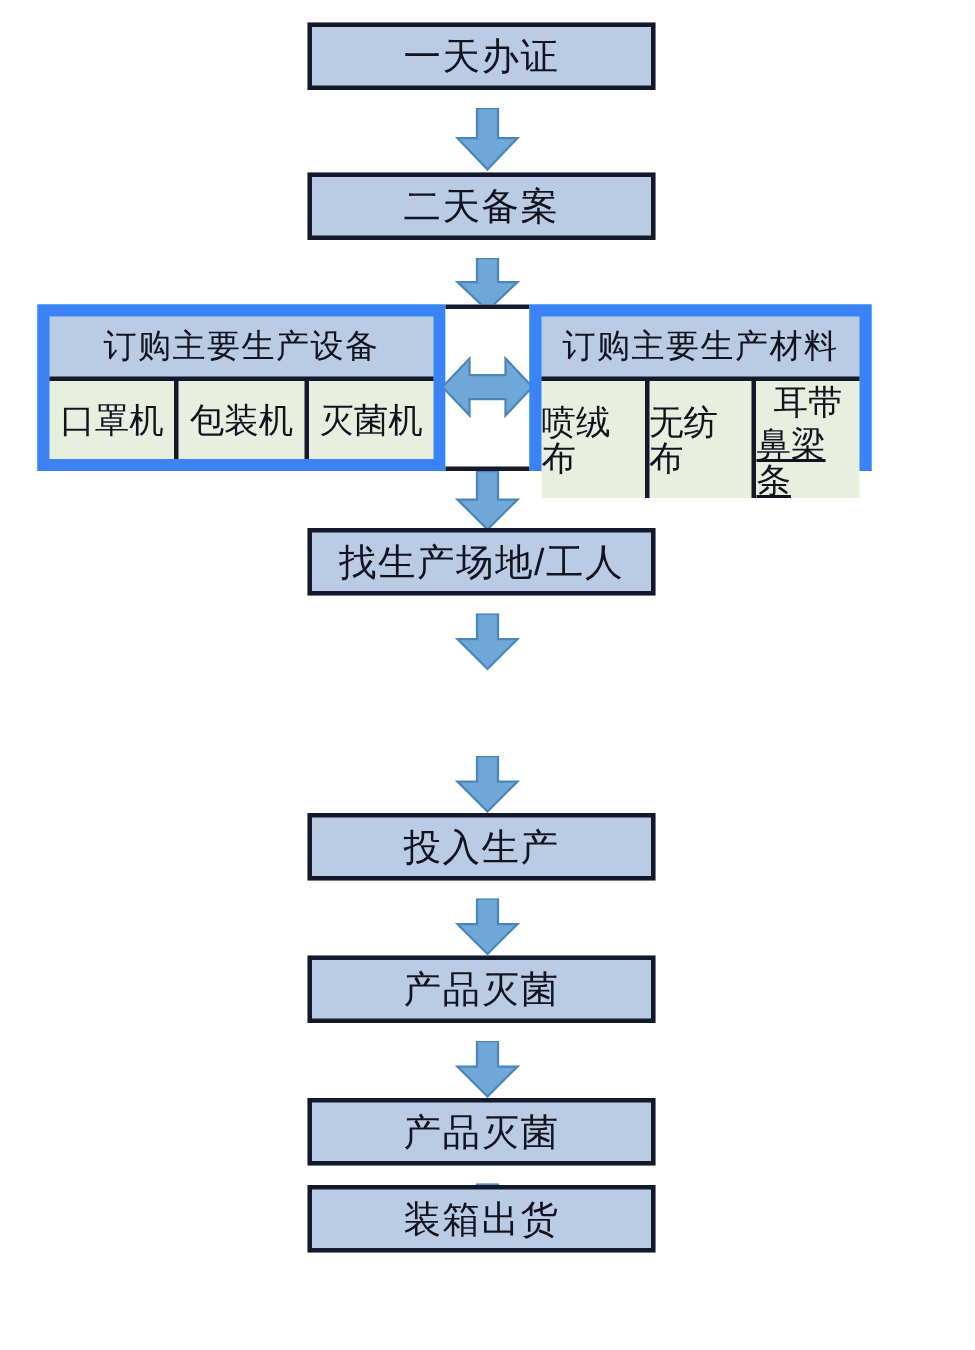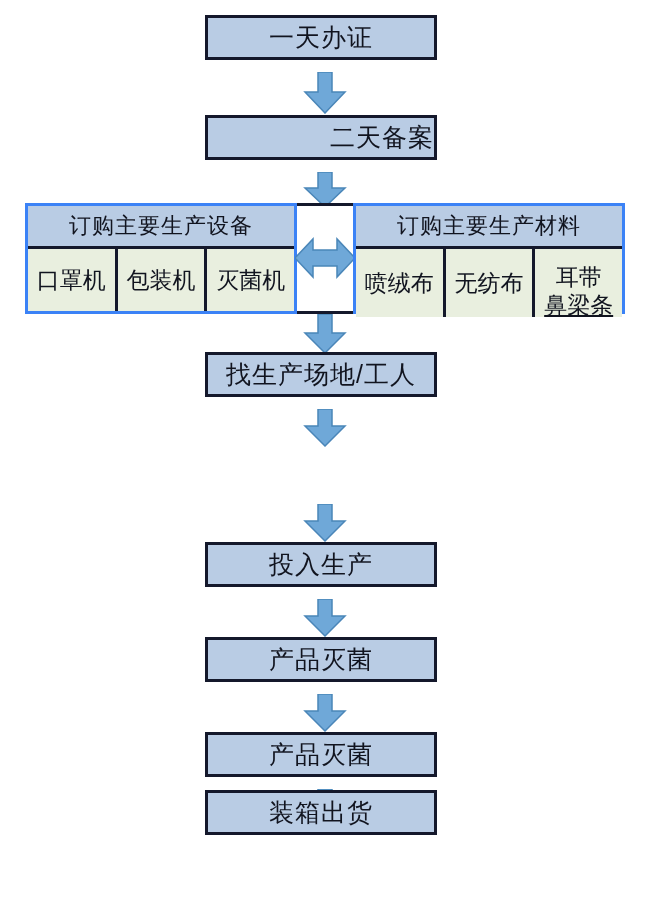--- a/index.html
+++ b/index.html
@@ -43,27 +43,27 @@
     left: 303px;
   }
   .varrow svg { display: block; width: 100%; height: 100%; }
 
   
   .tbl {
     position: absolute;
     top: 203px;
     height: 111px;
     box-sizing: border-box;
-    border: 3px solid #3b82f6;
+    border: 8px solid #3b82f6;
     display: flex;
     flex-direction: column;
     background: #0ea5e9;
   }
   .tbl.left  { left: 25px;  width: 272px; }
-  .tbl.right { left: 353px; width: 272px; }
+  .tbl.right { left: 353px; width: 228px; }
 
   .tbl-head {
     height: 40px;
     flex: 0 0 40px;
     background: #b9cce4;
     border-bottom: 3px solid #14182b;
     display: flex;
     align-items: center;
     justify-content: center;
     font-size: 22px;
@@ -84,21 +84,21 @@
     align-items: center;
     justify-content: center;
     font-size: 23px;
     color: #11141f;
     line-height: 1.05;
     overflow: visible;
     position: relative;
   }
   .tcell:last-child { border-right: none; }
   .tcell .l2 { display: block; text-decoration: underline; }
-  .tcell.two-line { justify-content: center; padding-top: 16px; }
+  .tcell.two-line { justify-content: center; padding-top: 2px; }
   .tcell.two-line .l2 { margin-top: 4px; }
 
   
   .gap-col {
     position: absolute;
     left: 297px;
     top: 203px;
     width: 56px;
     height: 111px;
     background: #ffffff;
@@ -123,21 +123,21 @@
   <div class="pbox" style="top:15px;">
     <span>一天办证</span>
   </div>
 
   <div class="varrow" style="top:72px;height:42px;">
     <svg viewBox="0 0 44 42" preserveAspectRatio="none">
       <polygon points="15,0 29,0 29,20 42,20 22,41 2,20 15,20" fill="#6fa8d8" stroke="#4a86b8" stroke-width="1.5"></polygon>
     </svg>
   </div>
 
-  <div class="pbox" style="top:115px;justify-content:flex-end;">
+  <div class="pbox" style="top:115px;">
     <span>二天备案</span>
   </div>
 
   <div class="varrow" style="top:172px;height:36px;">
     <svg viewBox="0 0 44 36" preserveAspectRatio="none">
       <polygon points="15,0 29,0 29,16 42,16 22,35 2,16 15,16" fill="#6fa8d8" stroke="#4a86b8" stroke-width="1.5"></polygon>
     </svg>
   </div>
 
   <div class="tbl left">

